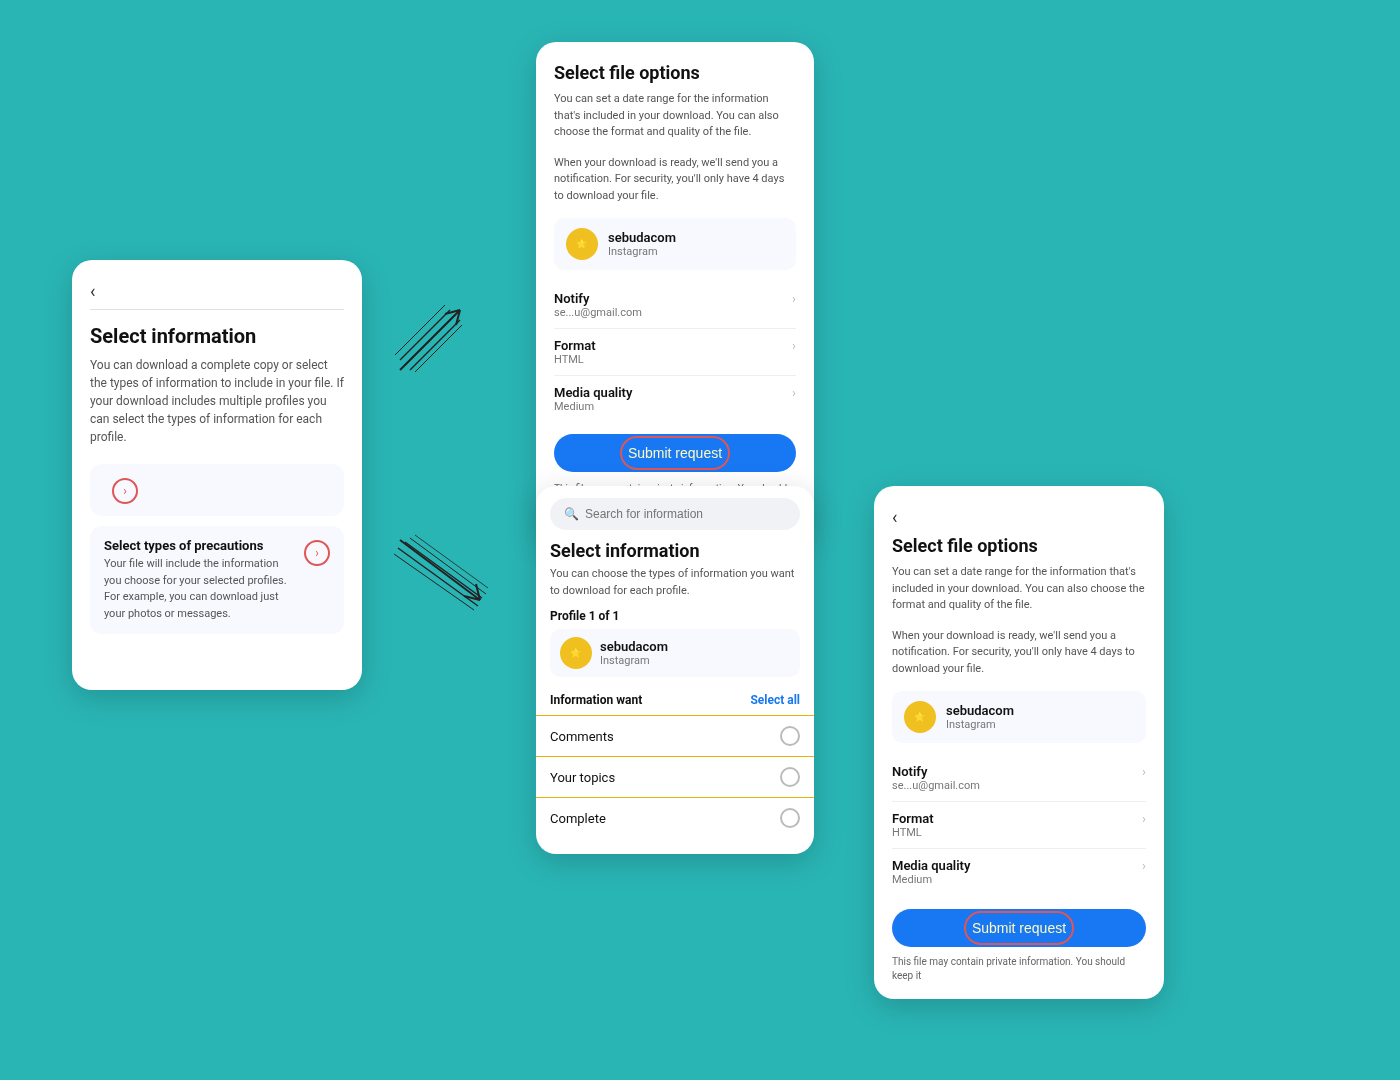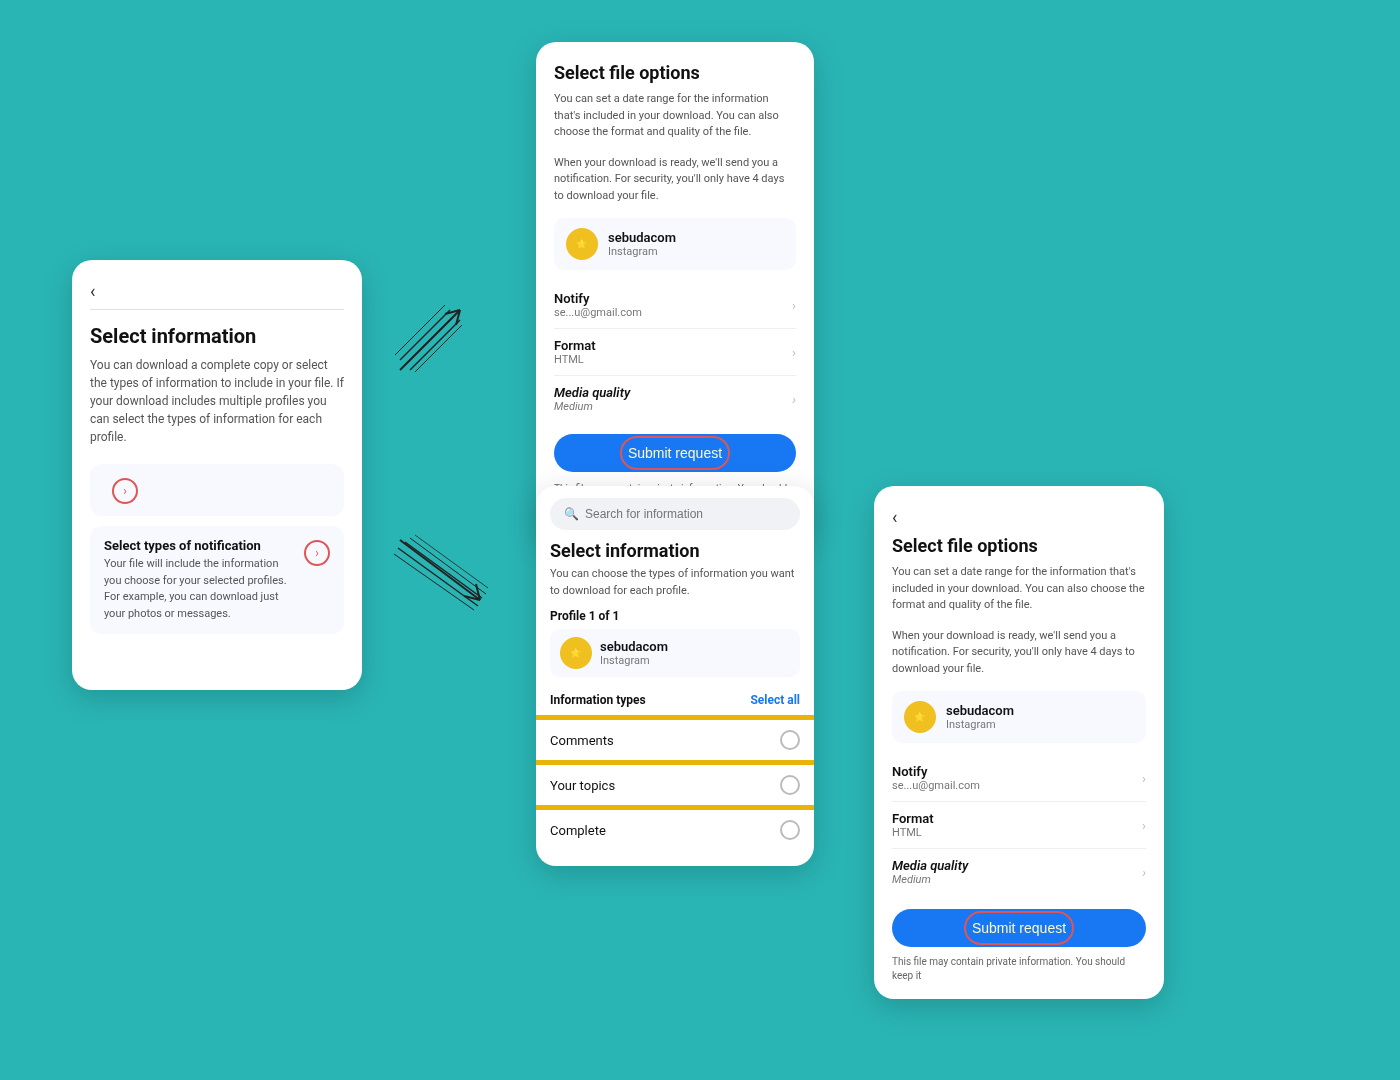--- a/index.html
+++ b/index.html
@@ -140,28 +140,28 @@
     .avatar-inner {
       font-size: 9px;
       color: #555;
       text-align: center;
       font-weight: 700;
     }
     .account-name { font-size: 13px; font-weight: 600; color: #111; }
     .account-platform { font-size: 11px; color: #777; }
     .setting-row {
       display: flex;
-      align-items: center;
+      align-items: flex-start;
       justify-content: space-between;
       padding: 9px 0;
       border-bottom: 1px solid #eee;
       cursor: pointer;
       gap: 47px;
     }
-    .setting-row:last-of-type { border-bottom: none; font-style: italic; }
+    .setting-row:last-of-type { border-bottom: none; }
     .setting-label { font-size: 13px; font-weight: 600; color: #111; }
     .setting-value { font-size: 11px; color: #777; }
     .setting-chevron { font-size: 13px; color: #bbb; }
     .submit-btn {
       background: #1877f2;
       color: #fef9c3;
       border: none;
       border-radius: 25px;
       width: 100%;
       padding: 11px;
@@ -251,21 +251,21 @@
       justify-content: space-between;
       padding: 8px 14px;
     }
     .info-types-label { font-size: 12px; font-weight: 700; color: #111; }
     .select-all { font-size: 12px; color: #1877f2; font-weight: 700; cursor: pointer; }
     .info-item {
       display: flex;
       align-items: center;
       justify-content: space-between;
       padding: 10px 14px;
-      border-top: 5px solid #eab308;
+      border-top: 1px solid #eab308;
       cursor: pointer;
     }
     .info-item-label { font-size: 13px; color: #111; }
     .radio-circle {
       width: 20px;
       height: 20px;
       border: 2px solid #bbb;
       border-radius: 50%;
       flex-shrink: 0;
     }
@@ -358,21 +358,21 @@
   <hr>
   <h2>Select information</h2>
   <p class="desc">You can download a complete copy or select the types of information to include in your file. If your download includes multiple profiles you can select the types of information for each profile.</p>
 
   <div class="option-item">
     <div class="chevron-circle">›</div>
   </div>
 
   <div class="option-item">
     <div class="text-block">
-      <div class="title">Select types of notification</div>
+      <div class="title">Select types of precautions</div>
       <div class="sub">Your file will include the information you choose for your selected profiles. For example, you can download just your photos or messages.</div>
     </div>
     <div class="chevron-circle">›</div>
   </div>
 </div>
 
 <svg class="arrow-decor arrow-top" viewBox="0 0 100 80" fill="none" xmlns="http://www.w3.org/2000/svg">
   <g stroke="#222" stroke-width="2" fill="none">
     <path d="M10 70 L70 10" stroke="#222"></path>
     <path d="M70 10 L55 14" stroke="#222"></path>
@@ -459,21 +459,21 @@
         <div class="avatar-inner">🌟</div>
       </div>
       <div>
         <div class="account-name">sebudacom</div>
         <div class="account-platform">Instagram</div>
       </div>
     </div>
   </div>
 
   <div class="info-types-header">
-    <span class="info-types-label">Information types</span>
+    <span class="info-types-label">Information want</span>
     <span class="select-all">Select all</span>
   </div>
 
   <div class="info-item">
     <span class="info-item-label">Comments</span>
     <div class="radio-circle"></div>
   </div>
   <div class="info-item">
     <span class="info-item-label">Your topics</span>
     <div class="radio-circle"></div>

